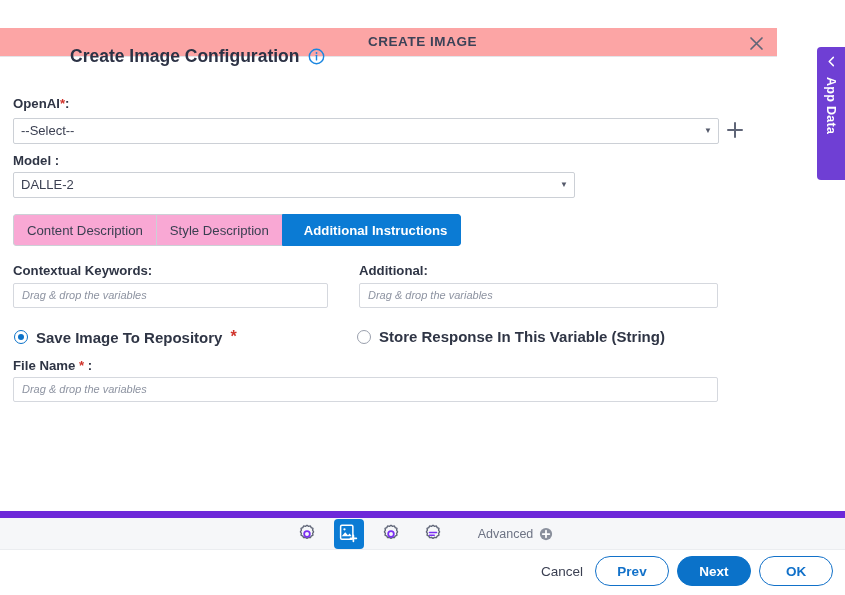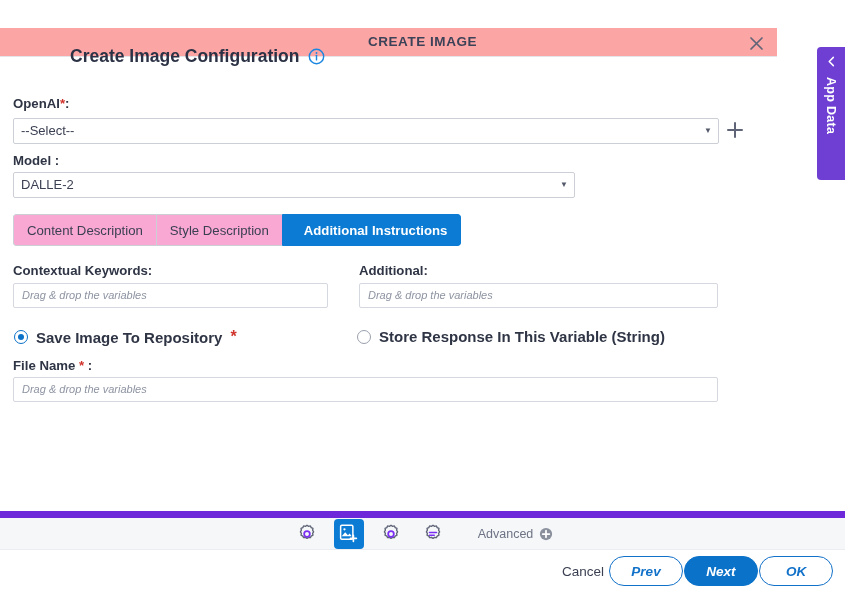--- a/index.html
+++ b/index.html
@@ -162,33 +162,33 @@
   .tool-btn.active { background: #0b7bd4; }
   .advanced-wrap {
     display: flex; align-items: center; gap: 6px;
     margin-left: 18px; cursor: pointer;
   }
   .advanced-label { font-size: 12.5px; color: #6d7384; }
 
   
   .actions {
     position: absolute; right: 12px; top: 556px;
-    display: flex; align-items: center; gap: 1px;
+    display: flex; align-items: center; gap: 8px;
   }
   .btn-link {
     font-size: 13.5px; color: #3a3f51; cursor: pointer; padding: 0 4px;
   }
   .btn {
     height: 30px; min-width: 74px;
     border-radius: 16px;
     border: 1px solid #1271c9;
     background: #fff; color: #1271c9;
     font-size: 13.5px; font-weight: 600;
     display: flex; align-items: center; justify-content: center;
-    cursor: pointer; padding: 0 18px; font-style: italic;
+    cursor: pointer; padding: 0 18px;
   }
   .btn.primary { background: #0b72c9; border-color: #0b72c9; color: #fff; }
 
   
   .appdata {
     position: absolute; right: 0; top: 47px;
     width: 28px; height: 133px;
     background: #6f3fd4;
     border-radius: 4px 0 0 4px;
     display: flex; flex-direction: column;

